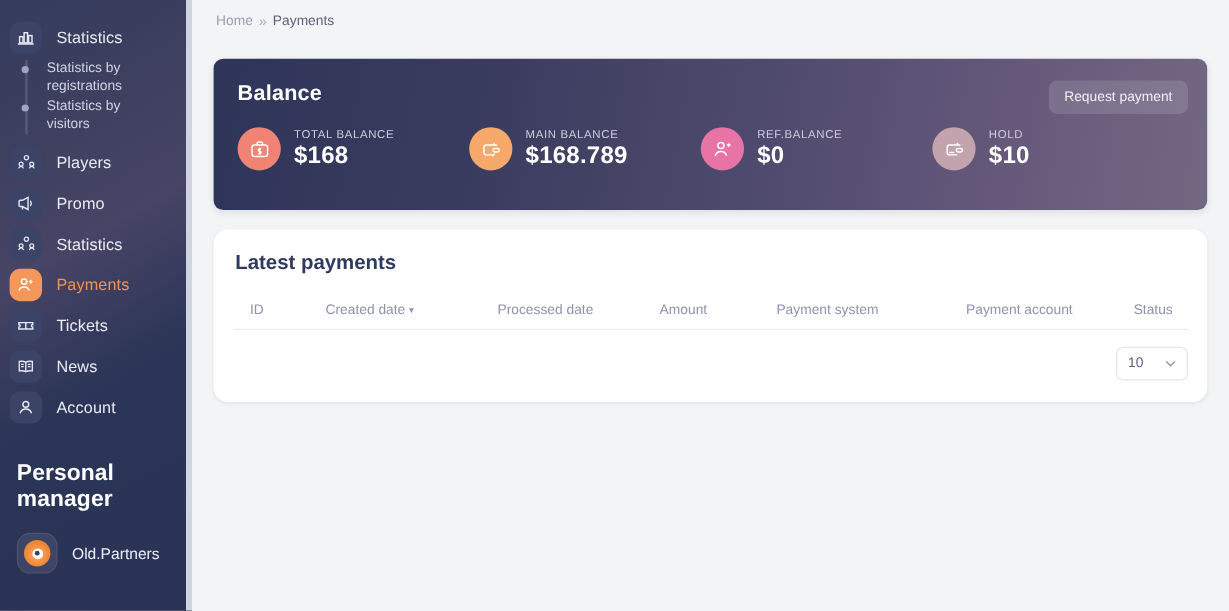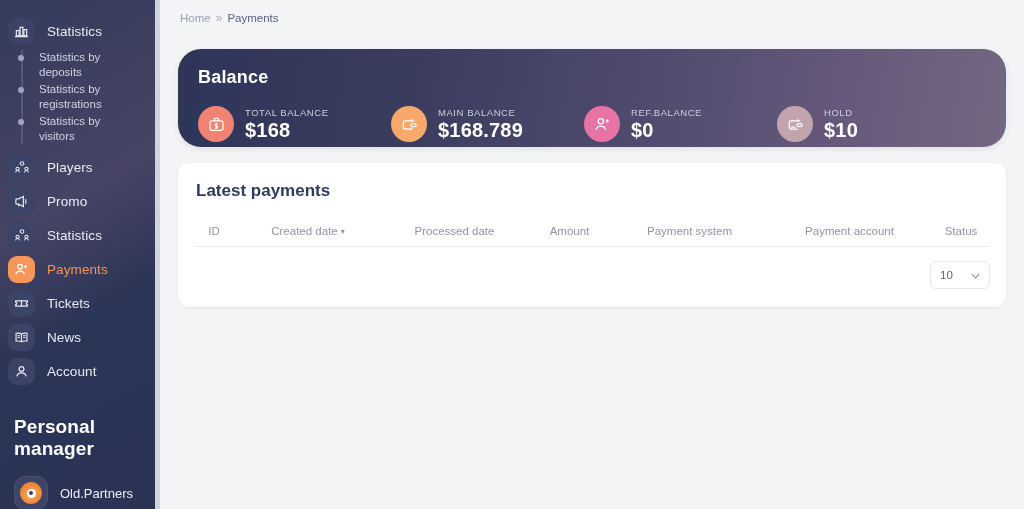--- a/index.html
+++ b/index.html
@@ -114,22 +114,22 @@
     padding: 11px 18px 0 18px;
     overflow: hidden;
   }
   .crumbs { display: flex; align-items: center; font-size: 11.5px; margin-bottom: 24px; padding-left: 2px;}
   .crumb-home { color: #9aa0b4; cursor:pointer; }
   .crumb-sep { color: #a9aec0; margin: 0 5px; font-size: 12px; }
   .crumb-cur { color: #59627f; }
 
   .balance-card {
     position: relative;
-    height: 98px;
-    border-radius: 23px;
+    height: 126px;
+    border-radius: 8px;
     background: linear-gradient(100deg, #2e3559 0%, #3a3c5f 28%, #514c6f 58%, #66597b 80%, #736882 100%);
     padding: 18px 36px 0 20px;
     box-shadow: 0 2px 6px rgba(40,45,70,.10);
     overflow: hidden;
   }
   .balance-title { font-size: 18px; font-weight: bold; color:#fff; letter-spacing:.2px; }
   .req-btn {
     position: absolute; right: 16px; top: 18px;
     background: rgba(255,255,255,.13);
     color: #f0eef4;
@@ -196,24 +196,20 @@
           <line x1="1" y1="13.5" x2="15" y2="13.5"></line>
         </svg>
       </span>
       <span class="nav-label">Statistics</span>
     </div>
 
     <div class="sub-wrap">
       <div class="sub-line"></div>
       <div class="sub-item">
         <span class="sub-dot"></span>
-        <span class="sub-label">Statistics by deposits</span>
-      </div>
-      <div class="sub-item">
-        <span class="sub-dot"></span>
         <span class="sub-label">Statistics by registrations</span>
       </div>
       <div class="sub-item">
         <span class="sub-dot"></span>
         <span class="sub-label">Statistics by visitors</span>
       </div>
     </div>
 
     <div class="nav-item">
       <span class="nav-ico">
@@ -313,20 +309,21 @@
   <main class="main">
 
     <nav class="crumbs">
       <span class="crumb-home">Home</span>
       <span class="crumb-sep">»</span>
       <span class="crumb-cur">Payments</span>
     </nav>
 
     <section class="balance-card">
       <div class="balance-title">Balance</div>
+      <button class="req-btn">Request payment</button>
 
       <div class="stats-row">
 
         <div class="stat">
           <span class="stat-ico" style="background:#f08373">
             <svg width="19" height="19" viewBox="0 0 20 20" fill="none" stroke="#fff" stroke-width="1.25">
               <rect x="3.2" y="6.2" width="13.6" height="10" rx="2.2"></rect>
               <path d="M7.6 6.2V4.8a1.3 1.3 0 0 1 1.3-1.3h2.2a1.3 1.3 0 0 1 1.3 1.3v1.4"></path>
               <path d="M11.2 9.6a1.6 1.6 0 0 0-2.6.9c0 1.5 2.6.7 2.6 2.1a1.6 1.6 0 0 1-2.6.9"></path>
               <line x1="10" y1="8.6" x2="10" y2="14.2"></line>

